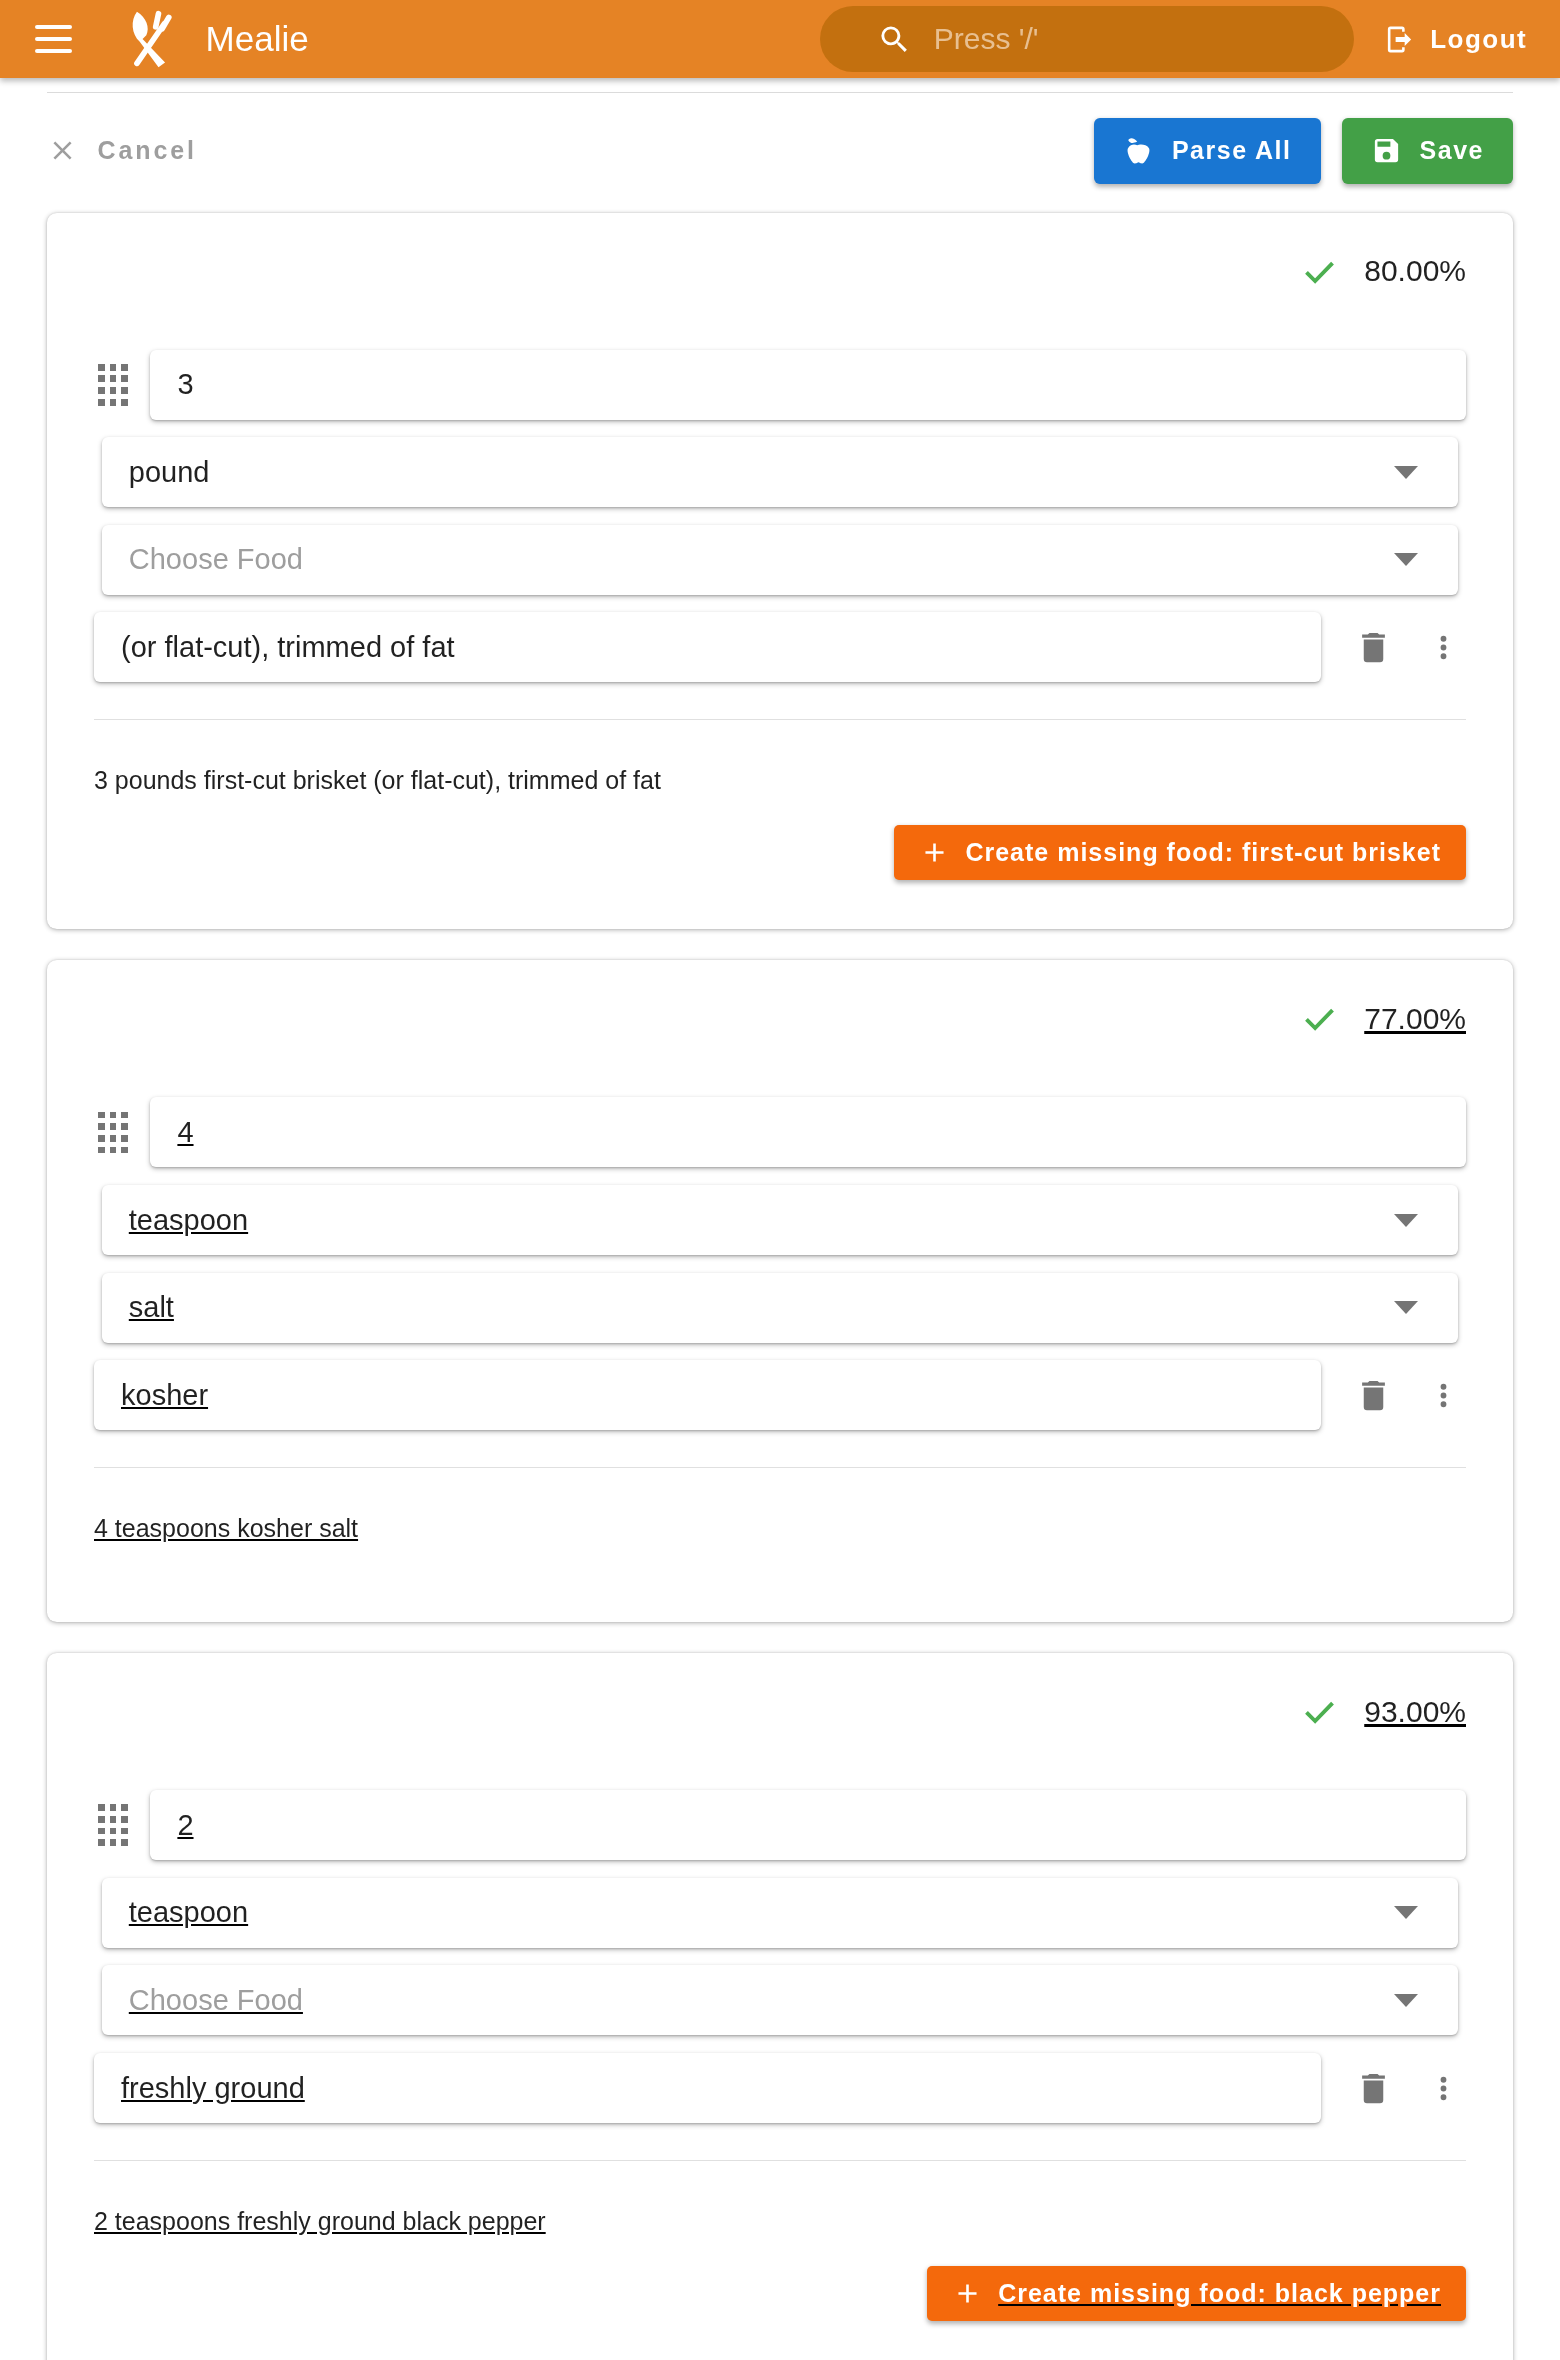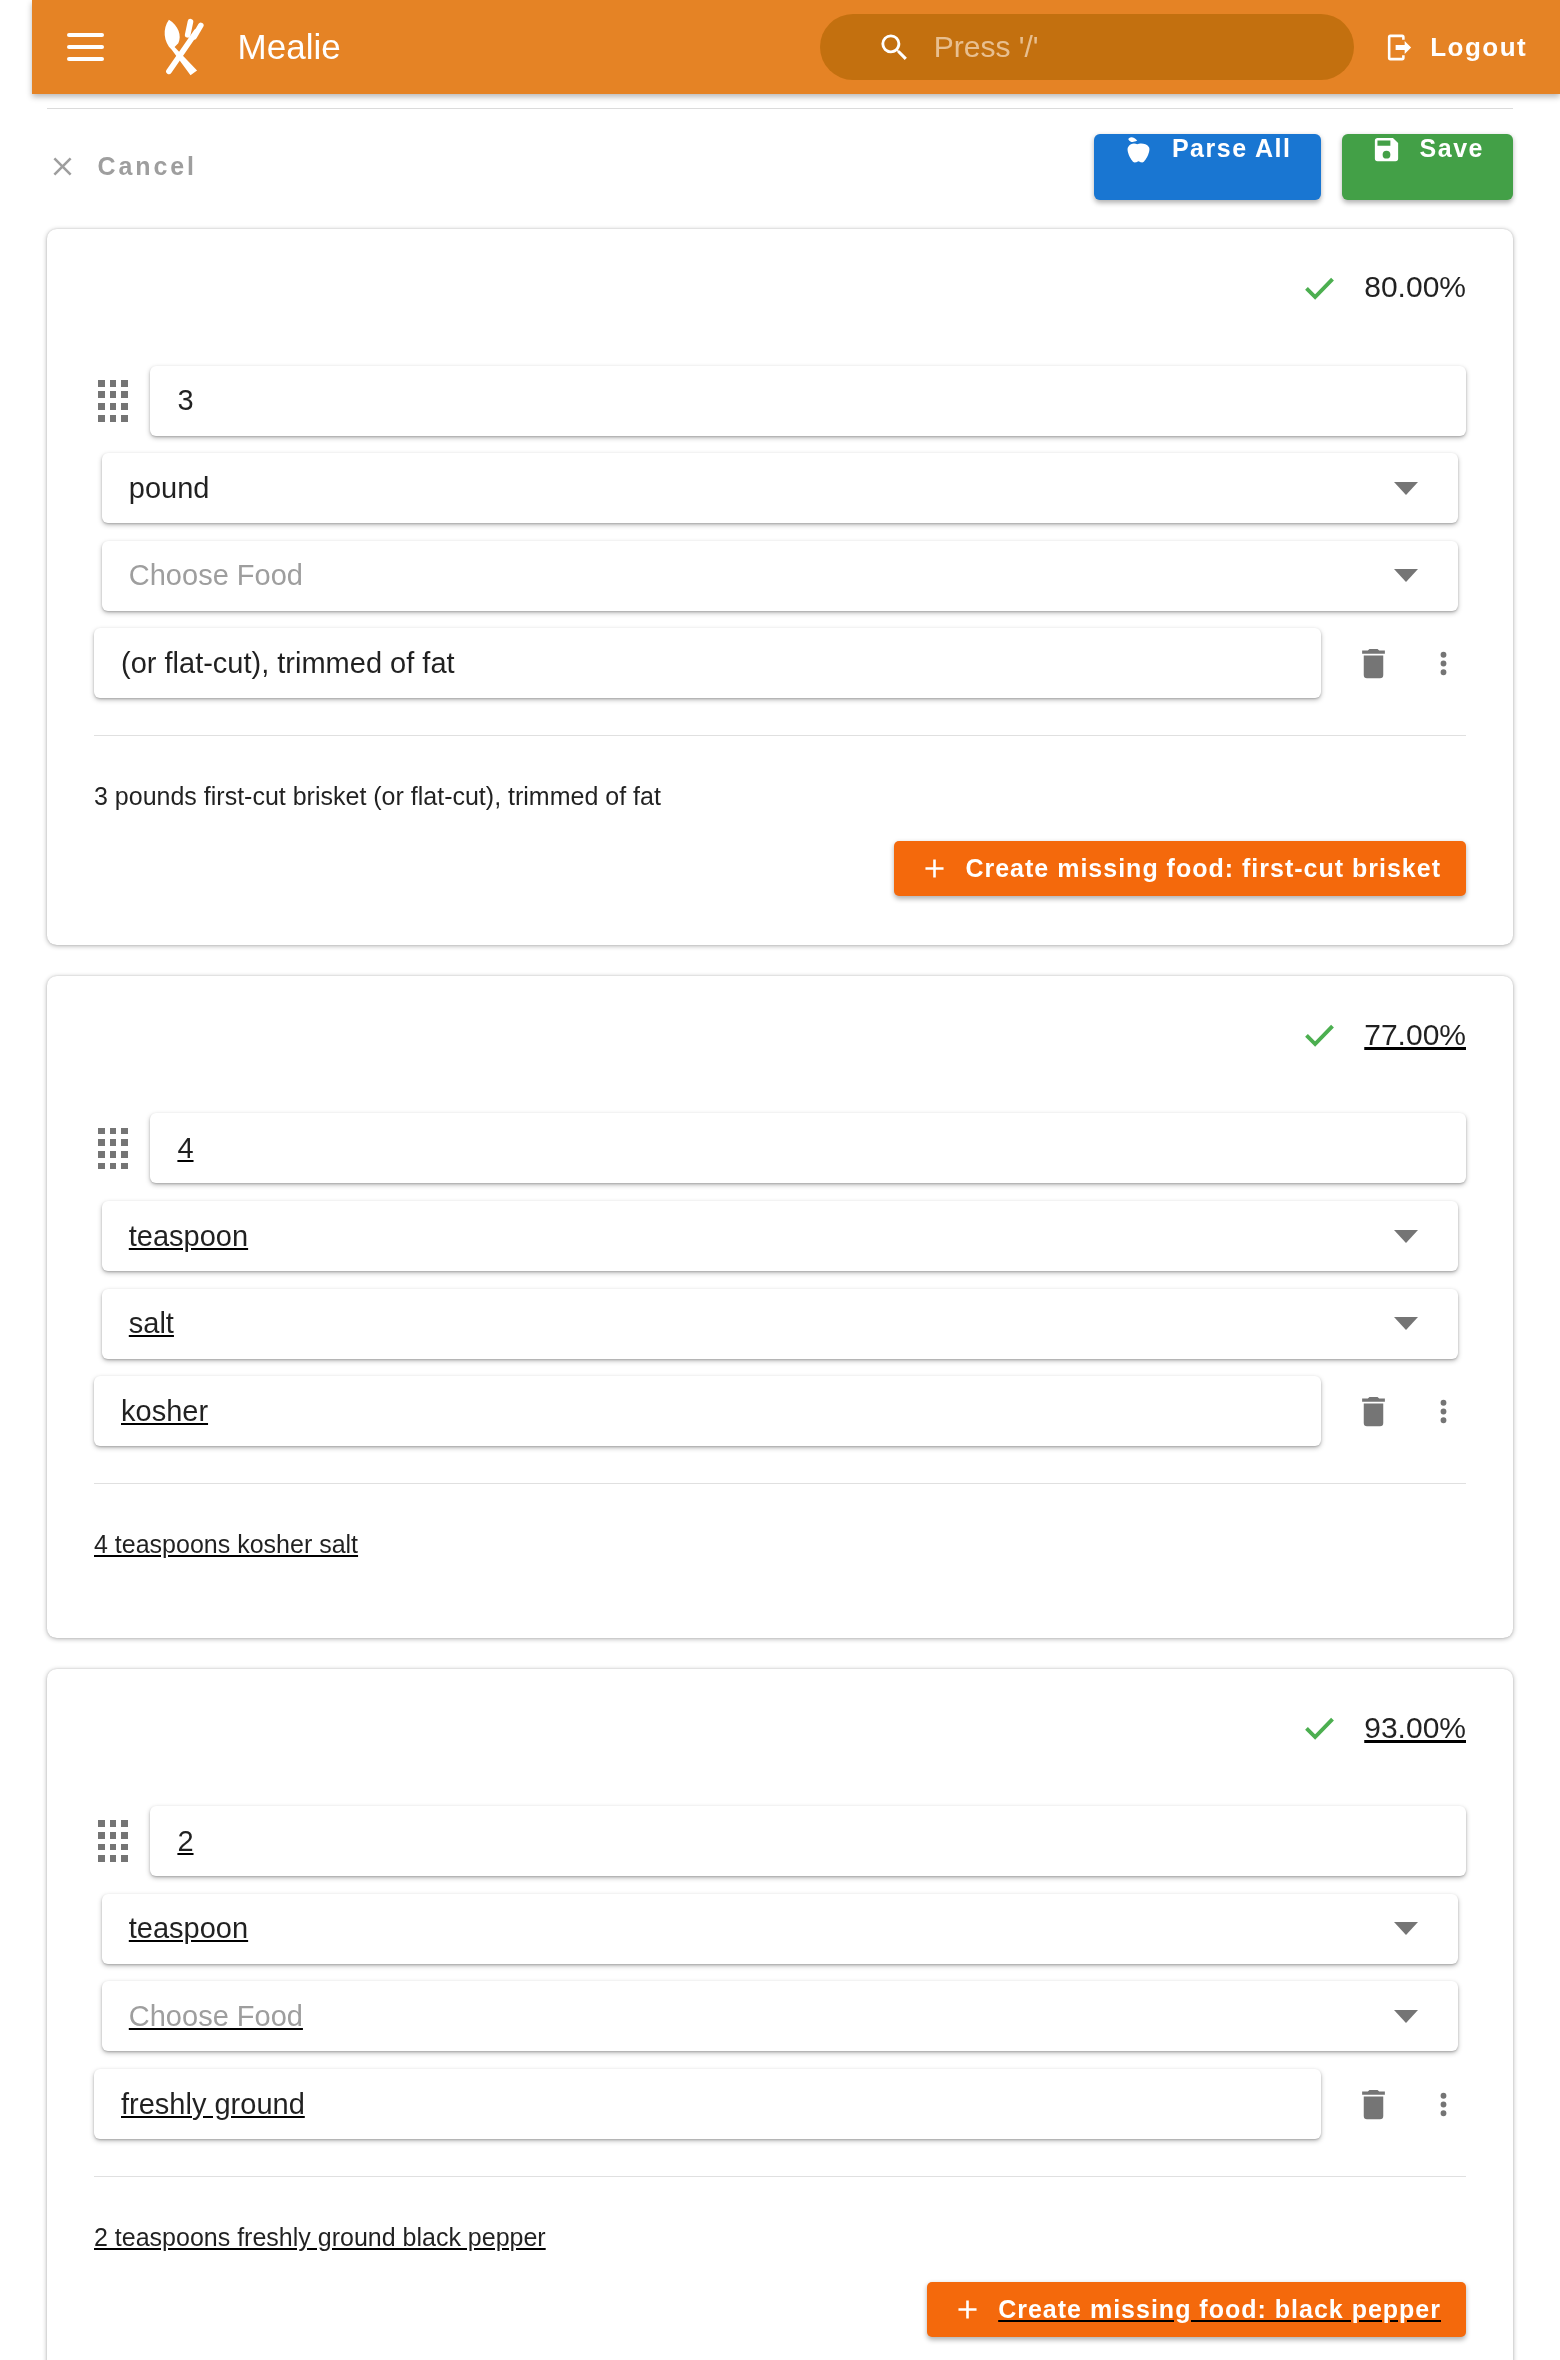--- a/index.html
+++ b/index.html
@@ -1,21 +1,21 @@
 <!DOCTYPE html>
 <html><head>
 <meta charset="utf-8">
 <style>
   * { margin:0; padding:0; box-sizing:border-box; }
   html,body { width:1560px; height:2360px; overflow:hidden; background:#fff;
               font-family:"Liberation Sans", sans-serif; }
 
   
-  .app-bar { height:94px; background:#E58325; display:flex; align-items:center;
-             padding:17px 25px; box-shadow:0 2.9px 5.9px rgba(0,0,0,0.28); position:relative; z-index:5;margin-left:32px; }
+  .app-bar { height:78px; background:#E58325; display:flex; align-items:center;
+             padding:17px 25px; box-shadow:0 2.9px 5.9px rgba(0,0,0,0.28); position:relative; z-index:5; }
   .hamburger { width:37px; height:29px; display:flex; flex-direction:column; justify-content:space-between;
                margin:0 9.8px; cursor:pointer; }
   .hamburger span { display:block; height:4.4px; background:#fff; border-radius:2px; }
   .logo { margin-left:39px; width:60px; height:60px; display:flex; align-items:center; justify-content:center; }
   .app-title { color:#fff; font-size:35px; margin-left:25px; font-weight:400; }
   .search-pill { margin-left:auto; width:534px; height:66px; background:#C3700F; border-radius:33px;
                  display:flex; align-items:center; padding:0 27px 0 57px; }
   .search-pill svg { flex:0 0 auto; }
   .search-input { background:transparent; border:none; outline:none; color:#fff; font-size:30px;
                   margin-left:21.5px; width:100%; font-family:"Liberation Sans", sans-serif; }
@@ -25,21 +25,21 @@
                 font-family:"Liberation Sans", sans-serif; }
 
   
   .top-divider { margin:13.7px 47px 0; border-top:1px solid #DBDBDB; }
   .toolbar { margin:25px 47px 0; display:flex; align-items:center; }
   .cancel-btn { display:flex; align-items:center; gap:19.5px; color:#9E9E9E; font-weight:bold; font-size:25px;
                 letter-spacing:2.9px; background:none; border:none; cursor:pointer;
                 font-family:"Liberation Sans", sans-serif; }
   .spacer { flex:1; }
   .btn { height:66px; border-radius:5.9px; color:#fff; font-weight:bold; font-size:25px; letter-spacing:1.5px;
-         display:flex; gap:17.6px; padding:0 29px; border:none; cursor:pointer;
+         display:flex; align-items:center; gap:17.6px; padding:0 29px; border:none; cursor:pointer;
          box-shadow:0 2.9px 4.9px rgba(0,0,0,0.3); font-family:"Liberation Sans", sans-serif; }
   .btn-parse { background:#1976D2; }
   .btn-save  { background:#43A047; margin-left:21.5px; }
 
   
   .card { margin:29px 47px 0; border-radius:9.8px; background:#fff;
           box-shadow:0 1px 4.9px rgba(0,0,0,0.30), 0 0 2px rgba(0,0,0,0.12);
           padding:37px 47px 49px; }
   .card + .card { margin-top:31px;text-decoration:underline; }
   .card.no-create { padding-bottom:76px; }

